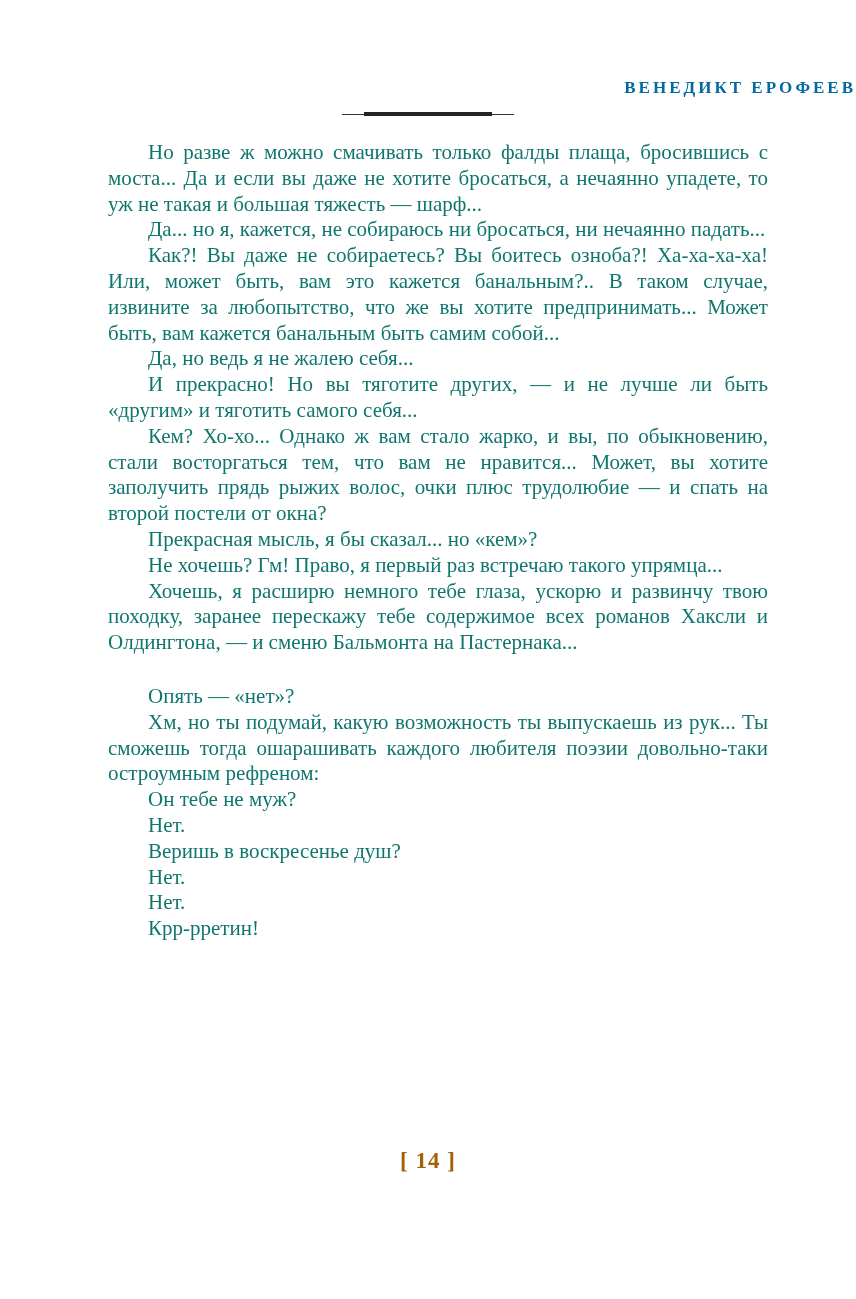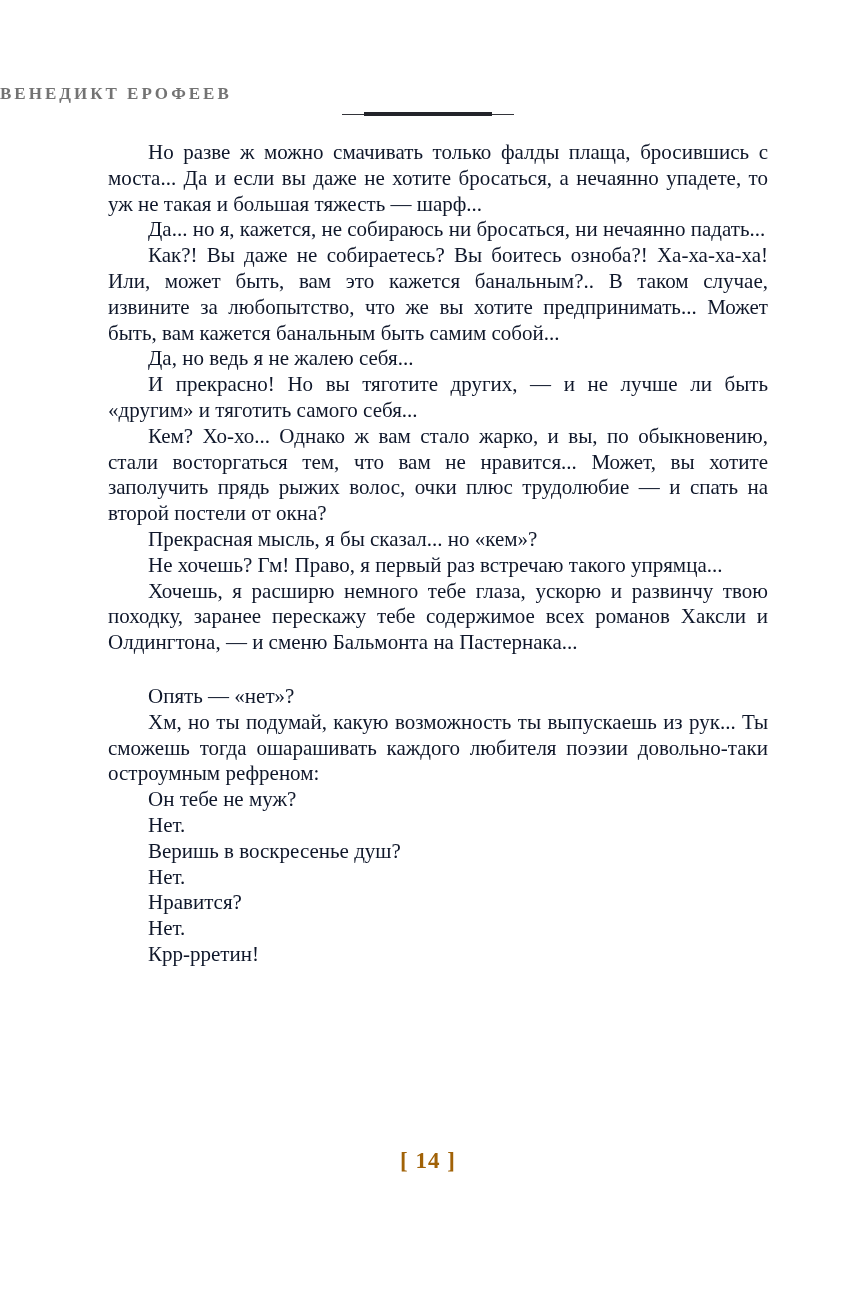--- a/index.html
+++ b/index.html
@@ -7,28 +7,28 @@
     position: relative;
     width: 856px;
     height: 1299px;
     background: #ffffff;
     font-family: "Liberation Serif", "DejaVu Serif", serif;
     overflow: hidden;
     margin: 0 auto;
   }
   .running-header {
     position: absolute;
-    top: 84px;
+    top: 78px;
     left: 0;
     width: 100%;
-    text-align: left;
+    text-align: right;
     font-size: 17px;
     font-weight: 700;
     letter-spacing: 3px;
-    color: #737373;
+    color: #0369a1;
   }
   .header-rule {
     position: absolute;
     top: 112px;
     left: 50%;
     transform: translateX(-50%);
     width: 172px;
     height: 5px;
   }
   .header-rule .rule-line {
@@ -46,21 +46,21 @@
     transform: translateX(-50%);
     width: 128px;
     height: 4px;
     background: #23242a;
   }
   .text-block {
     position: absolute;
     top: 140px;
     left: 108px;
     width: 660px;
-    color: #0f172a;
+    color: #0f766e;
     font-size: 21px;
     line-height: 25.8px;
   }
   .text-block p {
     margin: 0;
     text-indent: 40px;
     text-align: justify;
   }
   .section-break {
     margin-top: 28px;
@@ -101,21 +101,20 @@
       <p>Не хочешь? Гм! Право, я первый раз встречаю такого упрямца...</p>
       <p>Хочешь, я расширю немного тебе глаза, ускорю и развинчу твою походку, заранее перескажу тебе содержимое всех романов Хаксли и Олдингтона, — и сменю Бальмонта на Пастернака...</p>
     </div>
     <div class="section-break">
       <p>Опять — «нет»?</p>
       <p>Хм, но ты подумай, какую возможность ты выпускаешь из рук... Ты сможешь тогда ошарашивать каждого любителя поэзии довольно-таки остроумным рефреном:</p>
       <p>Он тебе не муж?</p>
       <p>Нет.</p>
       <p>Веришь в воскресенье душ?</p>
       <p>Нет.</p>
-      <p>Нравится?</p>
       <p>Нет.</p>
       <p>Крр-рретин!</p>
     </div>
   </div>
 
   <div class="page-number">[ 14 ]</div>
 
 </div>
 
 </body></html>

